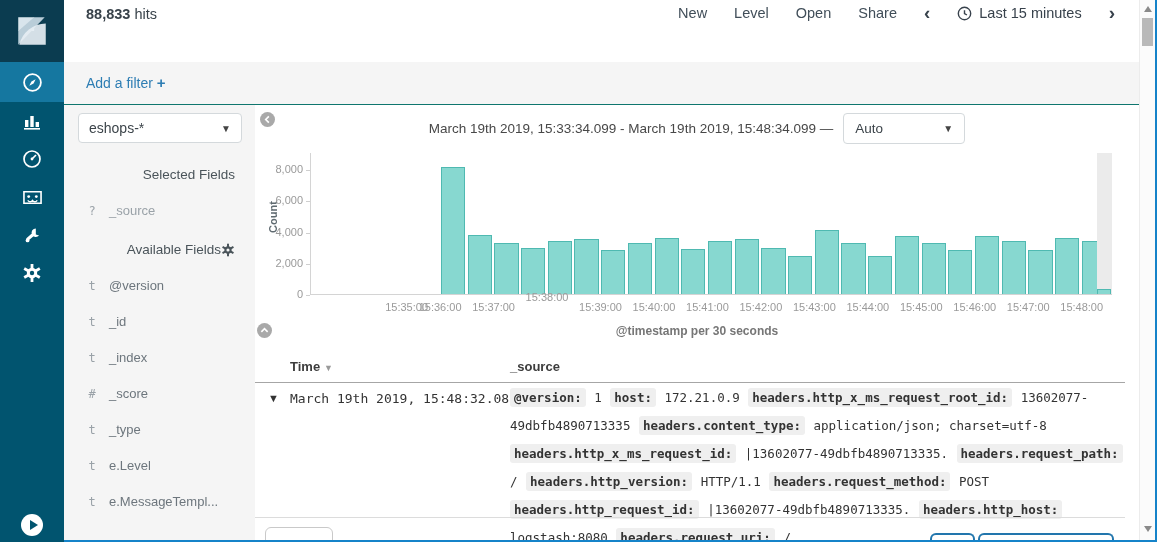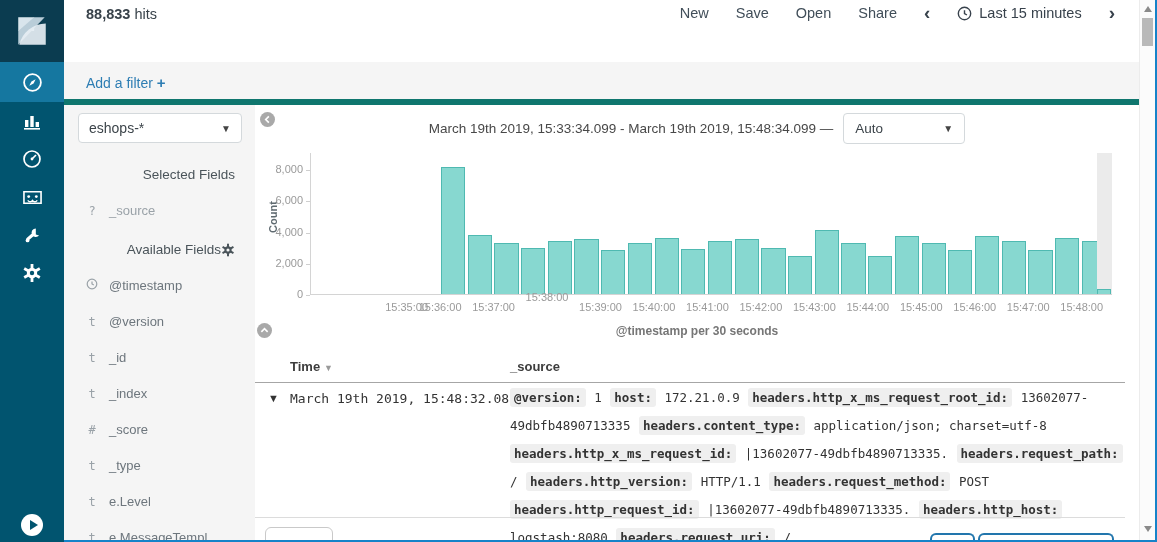--- a/index.html
+++ b/index.html
@@ -24,21 +24,21 @@
   .menu-item { cursor:pointer; }
   .tp-chev { font-size:19px; font-weight:bold; color:#38424c; cursor:pointer; line-height:18px; }
   .timepicker { display:flex; align-items:center; gap:7px; cursor:pointer; color:#38424c; }
   .searchrow { position:absolute; left:14px; top:29px; right:11px; height:31px; }
   .searchbox { width:100%; height:100%; border:1px solid #d4d9dc; border-radius:4px; background:#fff; display:flex; align-items:center; overflow:hidden; }
   .search-placeholder { flex:1; color:#9aa4ab; font-size:14.5px; padding-left:12px; border:none; outline:none; background:transparent; font-family:inherit; }
   .syntax-link { color:#2d7db3; font-size:14.5px; margin-right:14px; cursor:pointer; white-space:nowrap; }
   .search-btn { width:44px; height:31px; background:#515356; display:flex; align-items:center; justify-content:center; cursor:pointer; border-radius:0 4px 4px 0; flex:0 0 auto; }
 
   
-  .filterbar { position:absolute; left:64px; top:62px; width:1075px; height:43px; background:#f5f5f5; border-bottom:6px solid #0f766e; }
+  .filterbar { position:absolute; left:64px; top:62px; width:1075px; height:43px; background:#f5f5f5; border-bottom:1px solid #0f766e; }
   .add-filter { position:absolute; left:22px; top:12px; color:#2d7db3; font-size:14px; cursor:pointer; }
   .add-filter .plus { font-weight:bold; font-size:15px; }
 
   
   .sidebar { position:absolute; left:64px; top:105px; width:191px; height:437px; background:#f5f5f5; }
   .index-select { margin:8px 13px 0 14px; height:30px; background:#fff; border:1px solid #d4d9dc; border-radius:4px; display:flex; align-items:center; justify-content:space-between; padding:0 10px; font-size:14px; color:#3c444a; cursor:pointer; }
   .caret { font-size:10px; color:#444; }
   .side-title { display:flex; align-items:center; justify-content:flex-end; margin:24px 20px 0 22px; font-size:13.5px; color:#4a545a; }
   .field-item { display:flex; align-items:center; gap:11px; margin:21px 0 0 22px; font-size:13px; cursor:pointer; }
   .ficon { width:12px; text-align:center; color:#9aa2a8; font-family:"DejaVu Sans Mono",monospace; font-size:12px; flex:0 0 auto; }
@@ -155,21 +155,21 @@
     </div>
   </div>
 
   <div class="topbar">
     <div class="hits">
       <b>88,833</b>
       <span>hits</span>
     </div>
     <div class="topmenu">
       <span class="menu-item">New</span>
-      <span class="menu-item">Save</span>
+      <span class="menu-item">Level</span>
       <span class="menu-item">Open</span>
       <span class="menu-item">Share</span>
       <span class="tp-chev">‹</span>
       <span class="timepicker">
         <svg width="15" height="15" viewBox="0 0 16 16">
           <circle cx="8" cy="8" r="6.6" fill="none" stroke="#38424c" stroke-width="1.5"></circle>
           <polyline points="8,4.5 8,8 10.6,9.6" fill="none" stroke="#38424c" stroke-width="1.5"></polyline>
         </svg>
         <span>Last 15 minutes</span>
       </span>
@@ -204,27 +204,20 @@
         <g fill="#4a545a">
           <rect x="8.6" y="1" width="2.8" height="18"></rect>
           <rect x="8.6" y="1" width="2.8" height="18" transform="rotate(60 10 10)"></rect>
           <rect x="8.6" y="1" width="2.8" height="18" transform="rotate(120 10 10)"></rect>
           <circle cx="10" cy="10" r="5.2"></circle>
         </g>
         <circle cx="10" cy="10" r="2.2" fill="#f5f5f5"></circle>
       </svg>
     </div>
     <div id="available-fields">
-        <div class="field-item">
-          <span class="ficon"><svg width="12" height="12" viewBox="0 0 16 16">
-              <circle cx="8" cy="8" r="6.4" fill="none" stroke="#9aa2a8" stroke-width="1.6"></circle>
-              <polyline points="8,4.5 8,8 10.4,9.4" fill="none" stroke="#9aa2a8" stroke-width="1.6"></polyline>
-            </svg></span>
-          <span class="fname">@timestamp</span>
-        </div>
         <div class="field-item">
           <span class="ficon">t</span>
           <span class="fname">@version</span>
         </div>
         <div class="field-item">
           <span class="ficon">t</span>
           <span class="fname">_id</span>
         </div>
         <div class="field-item">
           <span class="ficon">t</span>

